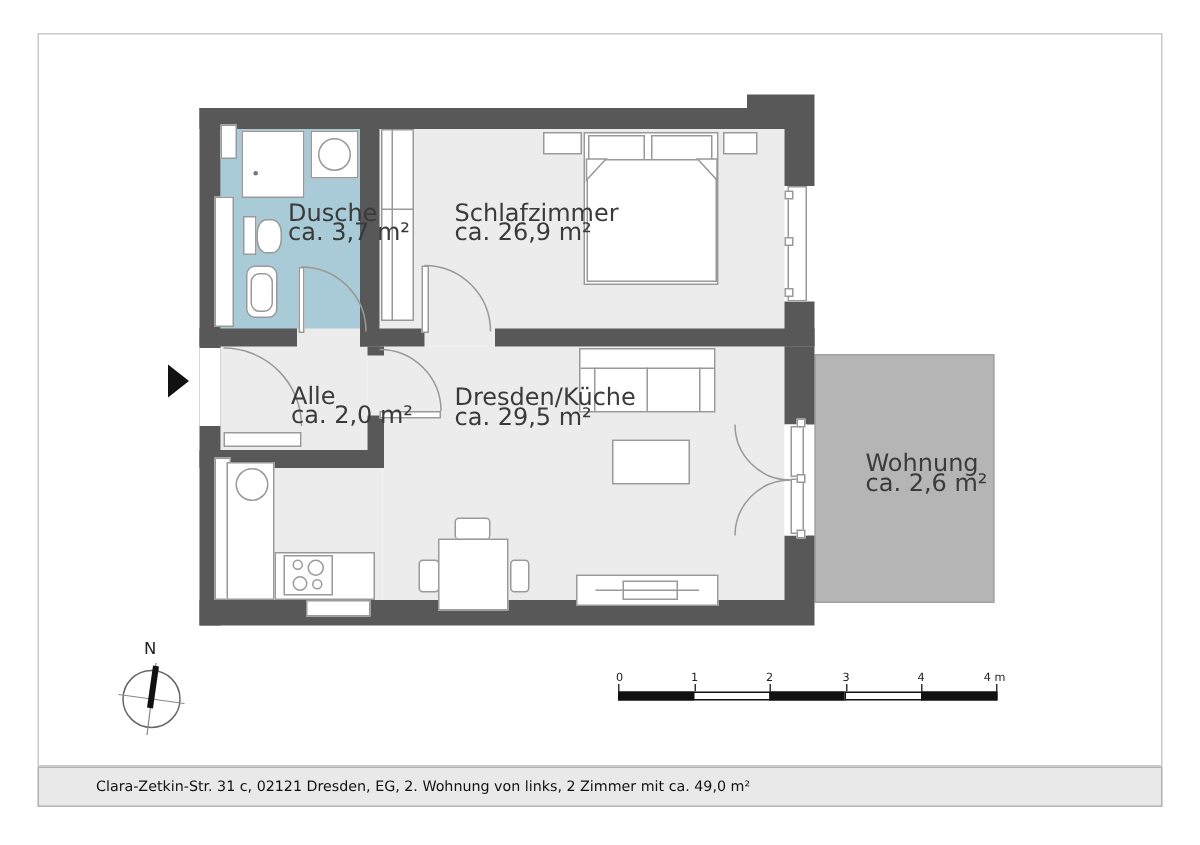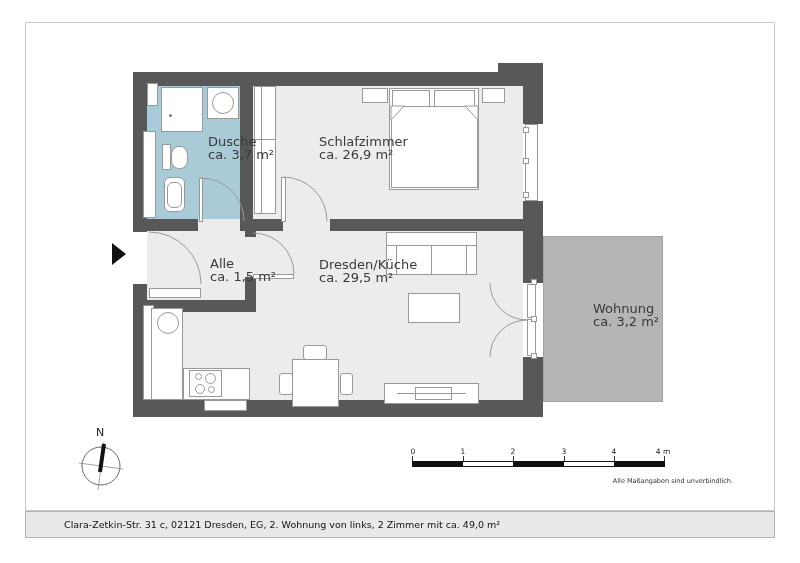--- a/index.html
+++ b/index.html
@@ -10,21 +10,21 @@
          border:1px solid #c9c9c9;background:#fff;box-sizing:border-box;}
   .wall{position:absolute;background:var(--wall,#585858);}
   .floor{position:absolute;background:var(--floor,#ececec);}
   .wet{position:absolute;background:var(--wet-room,#a8cbd7);}
   .terrace{position:absolute;background:var(--terrace,#b5b5b5);border:1px solid #a3a3a3;box-sizing:border-box;}
   .furn{position:absolute;background:#fff;border:1px solid var(--outline,#999);box-sizing:border-box;}
   .line{position:absolute;background:var(--outline,#999);}
   .win{position:absolute;background:#fff;border:1px solid var(--outline,#999);box-sizing:border-box;}
   .gap{position:absolute;background:#fff;}
   .circ{border-radius:50%;background:transparent;}
-  .rlabel{position:absolute;font-size:13px;line-height:13px;color:var(--text,#3a3a3a);white-space:nowrap;margin-left:16px;}
+  .rlabel{position:absolute;font-size:16px;line-height:13px;color:var(--text,#3a3a3a);white-space:nowrap;}
   .svgov{position:absolute;left:0;top:0;pointer-events:none;}
   .svgov path,.svgov line,.svgov circle{stroke:var(--outline,#999);fill:none;stroke-width:1;}
   .arrow{position:absolute;width:0;height:0;border-top:11px solid transparent;
          border-bottom:11px solid transparent;border-left:14px solid #111;}
   .nlabel{position:absolute;font-size:11px;color:#222;}
   .sb-seg{flex:1;border:1px solid #111;box-sizing:border-box;margin-left:-1px;}
   .sb-seg:first-child{margin-left:0;}
   .sbar{position:absolute;left:412px;top:461px;width:253px;height:6px;display:flex;}
   .stick{position:absolute;width:1px;height:5px;background:#333;top:456px;}
   .slab{position:absolute;top:447px;font-size:7.5px;color:#222;transform:translateX(-50%);}
@@ -147,29 +147,29 @@
 <div class="rlabel" style="left:192px;top:135px">
   <span>Dusche</span><br>
   <span>ca. 3,7 m²</span>
 </div>
 <div class="rlabel" style="left:303px;top:135px">
   <span>Schlafzimmer</span><br>
   <span>ca. 26,9 m²</span>
 </div>
 <div class="rlabel" style="left:194px;top:257px">
   <span>Alle</span><br>
-  <span>ca. 1,5 m²</span>
+  <span>ca. 2,0 m²</span>
 </div>
 <div class="rlabel" style="left:303px;top:258px">
   <span>Dresden/Küche</span><br>
   <span>ca. 29,5 m²</span>
 </div>
 <div class="rlabel" style="left:577px;top:302px">
   <span>Wohnung</span><br>
-  <span>ca. 3,2 m²</span>
+  <span>ca. 2,6 m²</span>
 </div>
 
 <span class="nlabel" style="left:96px;top:426px">N</span>
 
 <div>
   <span class="slab" style="left:413px">0</span>
   <span class="slab" style="left:463px">1</span>
   <span class="slab" style="left:513px">2</span>
   <span class="slab" style="left:564px">3</span>
   <span class="slab" style="left:614px">4</span>
@@ -183,18 +183,17 @@
   <div class="sbar">
     <div class="sb-seg" style="background:#111"></div>
     <div class="sb-seg" style="background:#fff"></div>
     <div class="sb-seg" style="background:#111"></div>
     <div class="sb-seg" style="background:#fff"></div>
     <div class="sb-seg" style="background:#111"></div>
   </div>
 </div>
 
 <div class="notes">
-  <span style="display:block">Alle Maßangaben sind unverbindlich.</span>
 </div>
 
 <div class="footer">
   <span>Clara-Zetkin-Str. 31 c, 02121 Dresden, EG, 2. Wohnung von links, 2 Zimmer mit ca. 49,0 m²</span>
 </div>
 
 </body></html>

